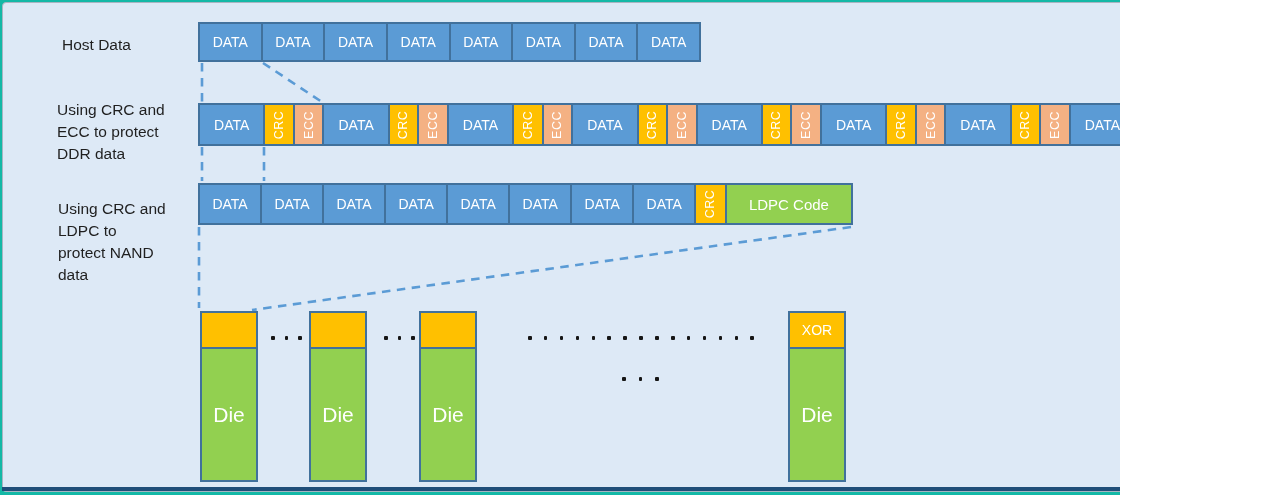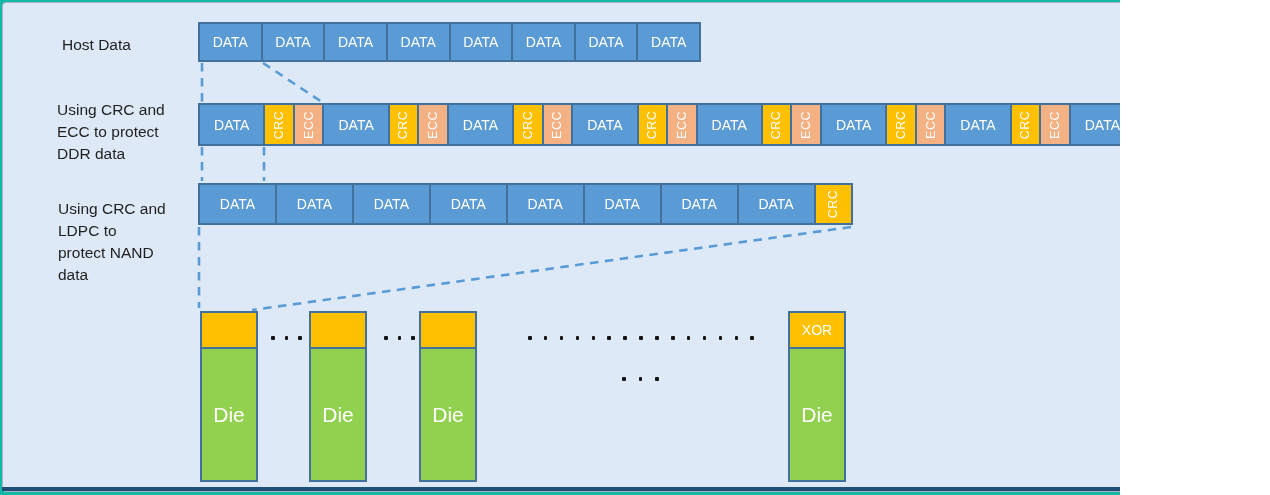--- a/index.html
+++ b/index.html
@@ -209,20 +209,21 @@
 
         <div class="cell blue" style="flex:1 0 0;">DATA</div>
 
         <div class="cell blue" style="flex:1 0 0;">DATA</div>
 
         <div class="cell blue" style="flex:1 0 0;">DATA</div>
       </div>
     <div class="cell orange n-crc">
         <span class="vtext">CRC</span>
       </div>
+    <div class="cell green n-ldpc">LDPC Code</div>
   </div>
 
   <div id="die-col-1" class="die-col">
     <div class="die-cap"></div>
     <div class="die-body">Die</div>
   </div>
   <div id="die-col-2" class="die-col">
     <div class="die-cap"></div>
     <div class="die-body">Die</div>
   </div>

